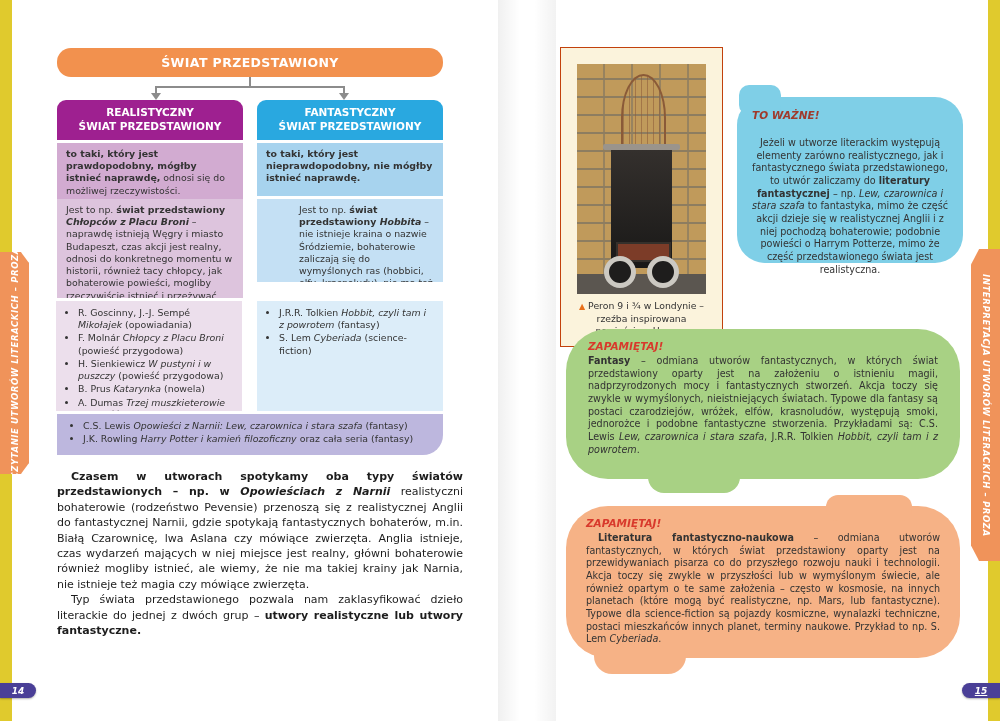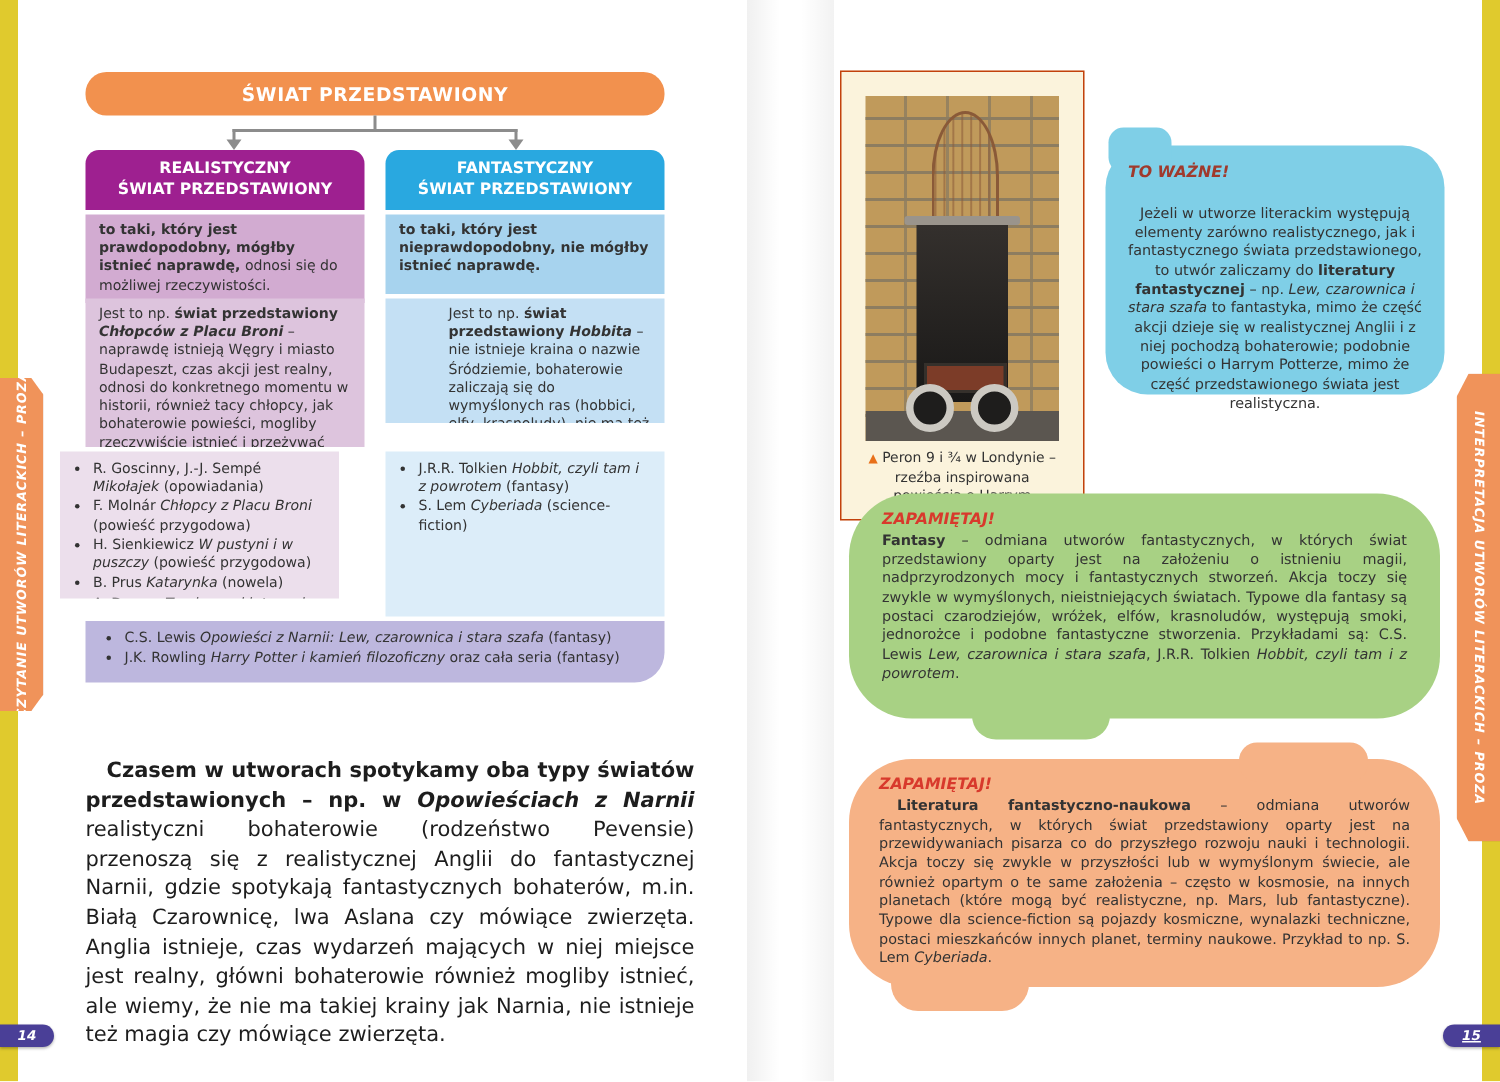--- a/index.html
+++ b/index.html
@@ -30,30 +30,30 @@
   .arrow{position:absolute;width:0;height:0;border-left:5px solid transparent;border-right:5px solid transparent;border-top:7px solid #8c8c8c;}
   .col-h{position:absolute;width:186px;height:40px;color:#fff;font-weight:bold;font-size:10.5px;line-height:1.3;
     display:flex;flex-direction:column;align-items:center;justify-content:center;border-radius:9px 9px 0 0;text-align:center;}
   .col-h.r{left:57px;top:100px;background:#9e2090;}
   .col-h.f{left:257px;top:100px;background:#29a8e0;}
   .dbox{position:absolute;width:186px;box-sizing:border-box;padding:5px 9px;font-size:9.4px;line-height:1.3;color:#333;}
   .def-r{left:57px;top:143px;min-height:53px;background:#d2abd1;}
   .def-f{left:257px;top:143px;min-height:53px;background:#a7d3ee;}
   .ex-r{left:57px;top:199px;height:99px;background:#ddc4dd;overflow:hidden;}
   .ex-f{left:257px;top:199px;height:83px;background:#c4e0f4;overflow:hidden;padding-left:42px;}
-  .list-r{left:40px;top:301px;height:98px;background:#ecdfec;overflow:hidden;}
+  .list-r{left:56px;top:301px;height:110px;background:#ecdfec;overflow:hidden;}
   .list-f{left:257px;top:301px;height:110px;background:#dcedf9;overflow:hidden;}
   .dbox ul{margin:1px 0 0 0;padding-left:13px;}
   .dbox li{margin-bottom:1px;}
   .combined{left:57px;top:414px;width:386px;min-height:41px;background:#bdb7de;border-radius:0 0 20px 0;
     box-sizing:border-box;padding:6px 12px;font-size:9.4px;line-height:1.35;color:#333;}
   .combined ul{margin:0;padding-left:14px;}
   b.seg{font-weight:bold;} i.seg{font-style:italic;} .bi{font-weight:bold;font-style:italic;text-align:center;}
   
-  .main-text{left:57px;top:469px;width:406px;font-size:14px;line-height:1.4;color:#1d1d1d;text-align:justify;margin-top:36px;}
+  .main-text{left:57px;top:469px;width:406px;font-size:11px;line-height:1.4;color:#1d1d1d;text-align:justify;}
   .main-text p{margin:0;text-indent:14px;}
   
   .photo-card{left:560px;top:47px;width:163px;height:300px;background:#fbf3dc;border:1px solid #c2410c;
     box-sizing:border-box;padding:16px;}
   .photo{position:relative;width:100%;height:230px;background-color:#c09a5b;overflow:hidden;
     background-image:repeating-linear-gradient(0deg,transparent 0 16px,#8d7d60 16px 18px),
                      repeating-linear-gradient(90deg,transparent 0 26px,rgba(141,125,96,.8) 26px 28px);}
   .floor{position:absolute;left:0;bottom:0;width:100%;height:20px;background:#5b5650;}
   .rail{position:absolute;left:20%;width:60%;top:80px;height:6px;background:#9a948c;border-radius:2px;}
   .trunk{position:absolute;left:26%;width:48%;top:86px;bottom:26px;background:linear-gradient(#34302d,#191817);}
@@ -150,20 +150,21 @@
 
   <div class="abs combined">
     <ul>
       <li><span>C.S. Lewis </span><i class="seg">Opowieści z Narnii: Lew, czarownica i stara szafa</i><span> (fantasy)</span></li>
       <li><span>J.K. Rowling </span><i class="seg">Harry Potter i kamień filozoficzny</i><span> oraz cała seria (fantasy)</span></li>
     </ul>
   </div>
 
   <div class="abs main-text">
     <p><b class="seg">Czasem w utworach spotykamy oba typy światów przedstawionych – np. w </b><span class="bi">Opowieściach z Narnii</span><span> realistyczni bohaterowie (rodzeństwo Pevensie) przenoszą się z realistycznej Anglii do fantastycznej Narnii, gdzie spotykają fantastycznych bohaterów, m.in. Białą Czarownicę, lwa Aslana czy mówiące zwierzęta. Anglia istnieje, czas wydarzeń mających w niej miejsce jest realny, główni bohaterowie również mogliby istnieć, ale wiemy, że nie ma takiej krainy jak Narnia, nie istnieje też magia czy mówiące zwierzęta.</span></p>
+    <p><span>Typ świata przedstawionego pozwala nam zaklasyfikować dzieło literackie do jednej z dwóch grup – </span><b class="seg">utwory realistyczne lub utwory fantastyczne.</b></p>
   </div>
 
   <div class="abs photo-card">
     <div class="photo">
       <div class="floor"></div>
       <div class="cage"></div>
       <div class="rail"></div>
       <div class="trunk"></div>
       <div class="drawer"></div>
       <div class="wheel wl"></div>

